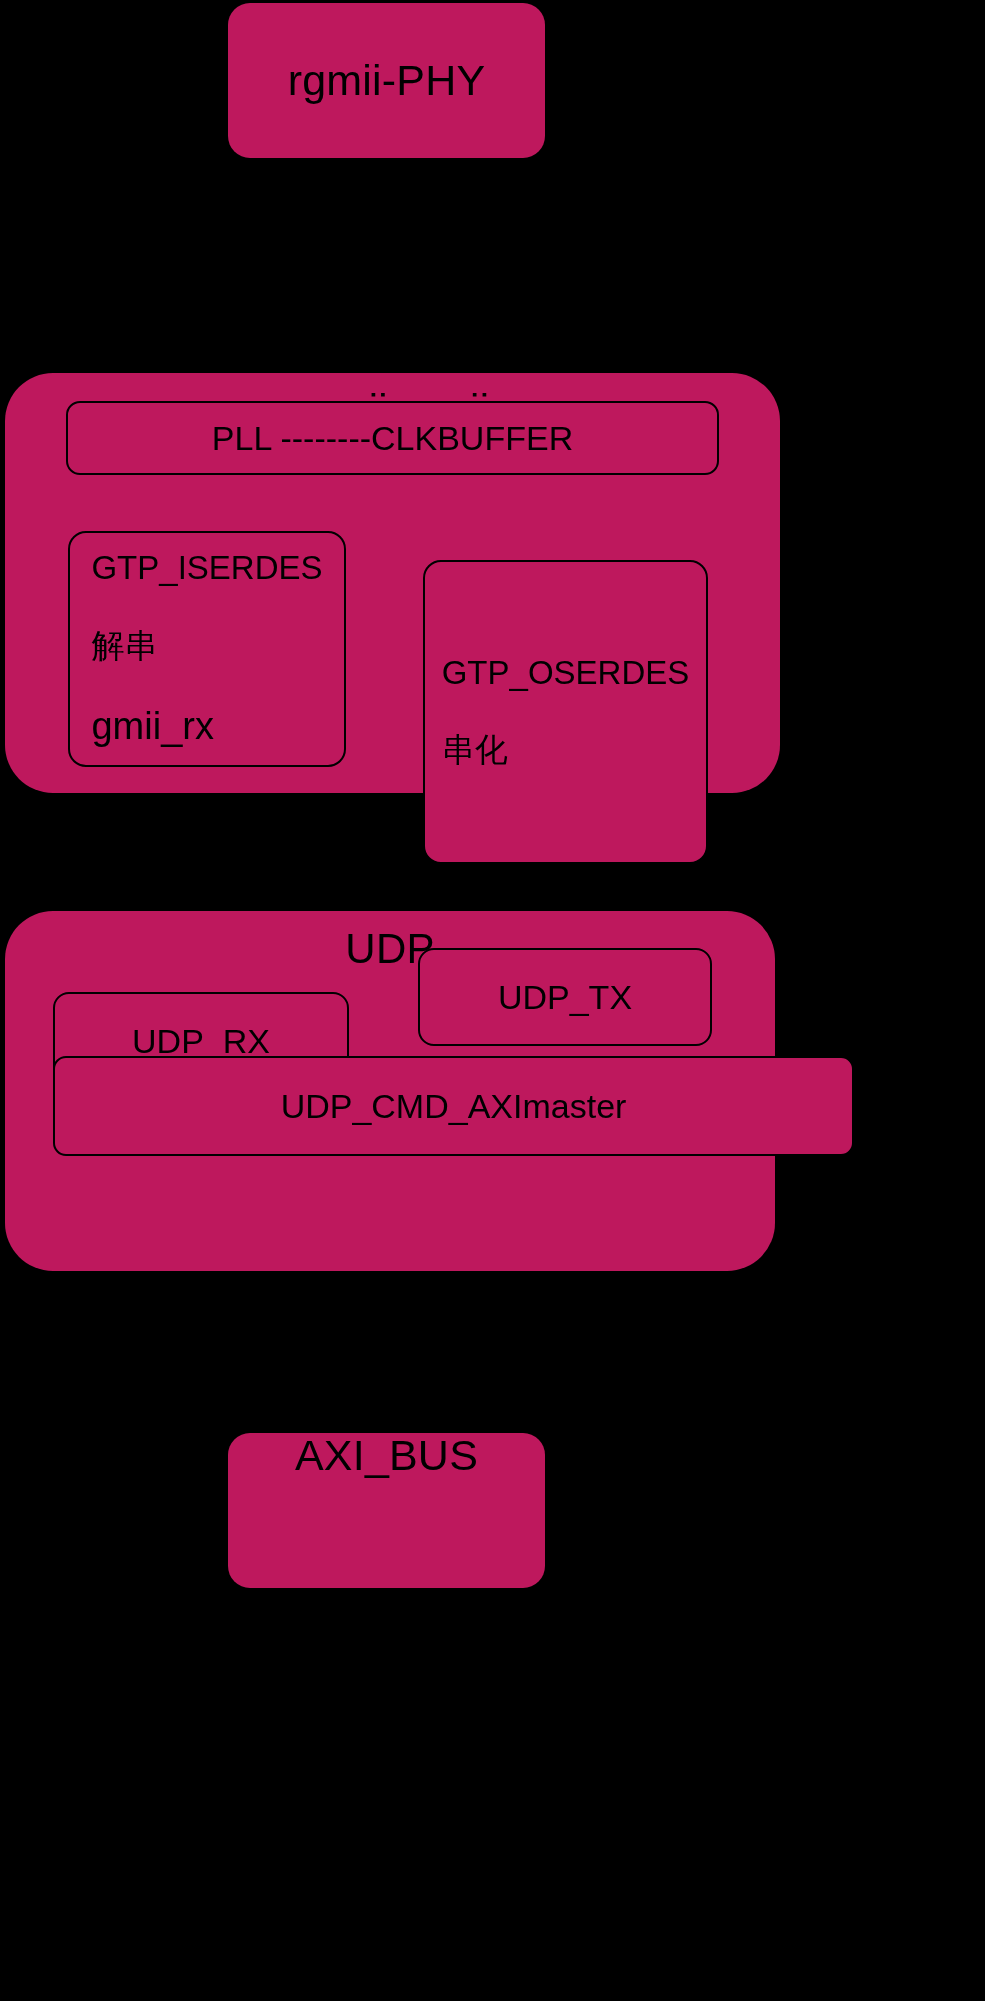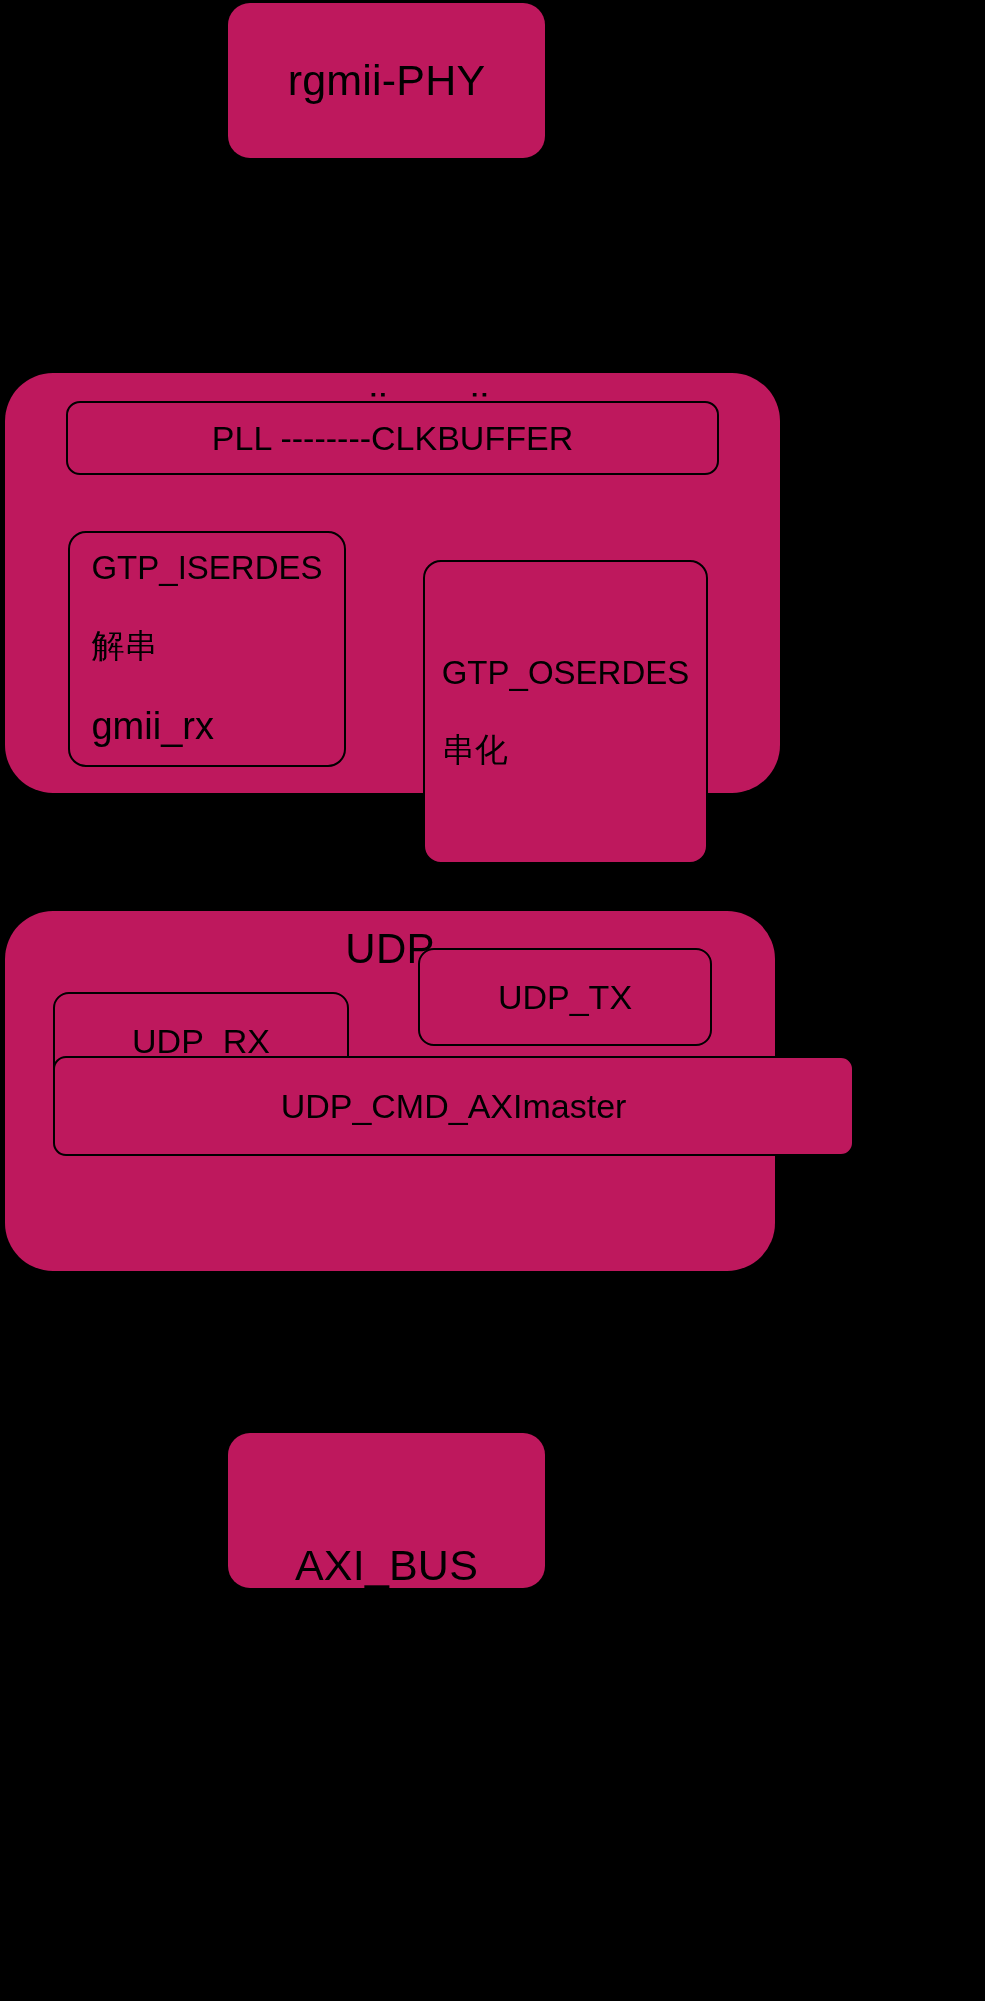--- a/index.html
+++ b/index.html
@@ -147,21 +147,21 @@
     border-radius: 13px;
   }
   #node-udprx .lbl, #node-udptx .lbl, #node-udpcmd .lbl { font-size: 34px; }
 
   #node-axibus {
     left: 228px;
     top: 1433px;
     width: 317px;
     height: 155px;
     border-radius: 22px;
-    justify-content: flex-end;
+    justify-content: flex-start;
   }
   #node-axibus .title { font-size: 43px; }
 </style>
 </head>
 <body>
 
 <div class="stage">
 
   <div class="node" id="node-phy">
     <div class="title">rgmii-PHY</div>

